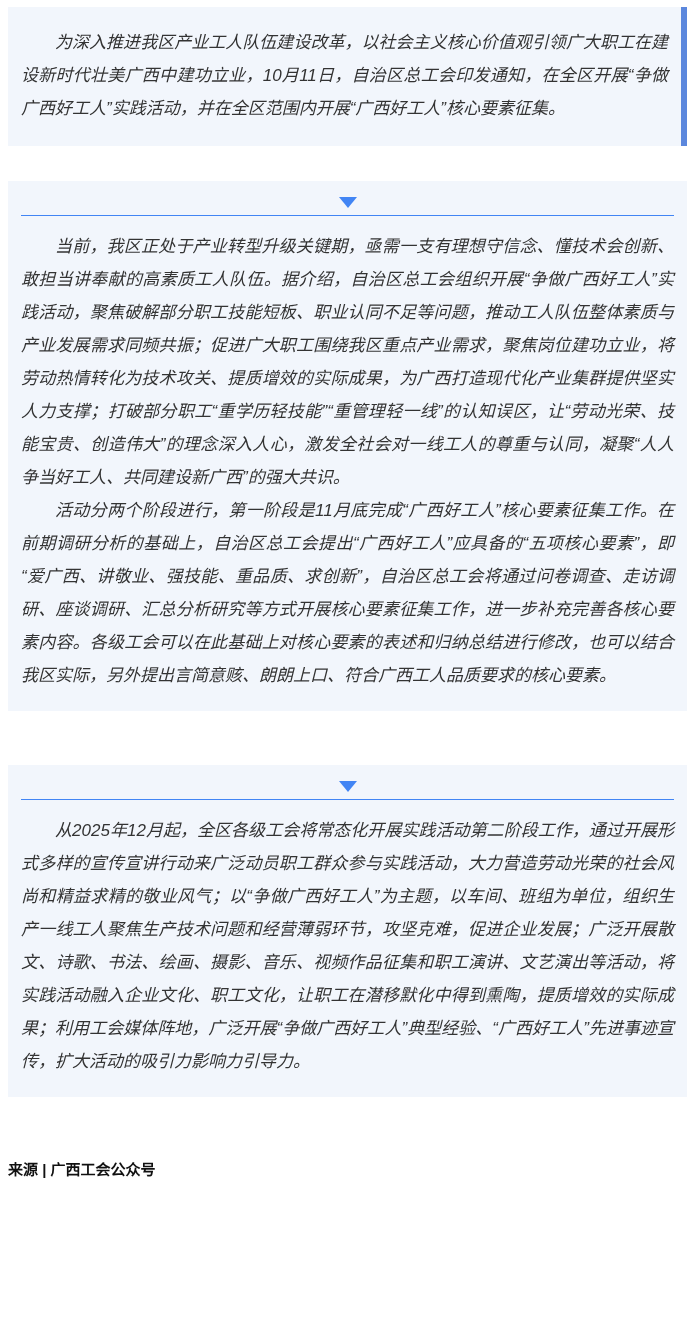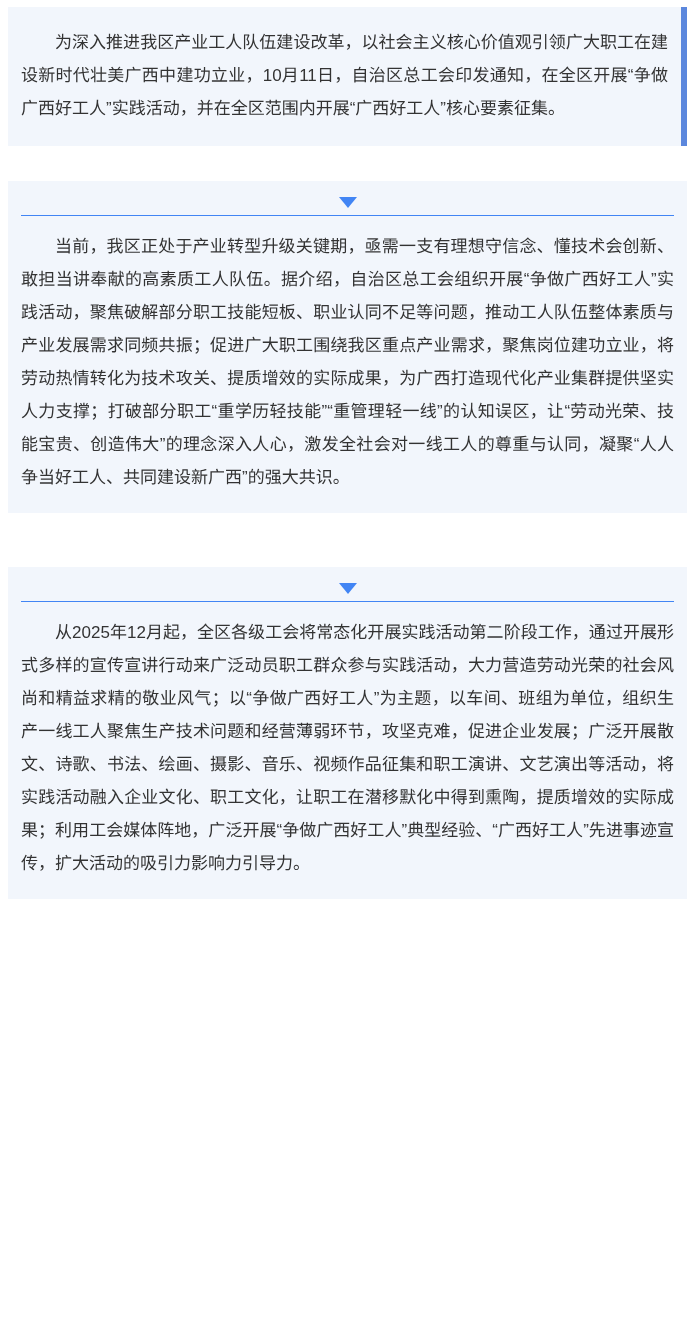--- a/index.html
+++ b/index.html
@@ -11,20 +11,21 @@
     width: 691px;
     min-height: 1323px;
     font-family: "Liberation Sans", "DejaVu Sans", sans-serif;
     -webkit-font-smoothing: antialiased;
   }
   .block {
     margin-left: 8px;
     margin-right: 4px;
     background: #f2f6fc;
     box-sizing: border-box;
+    font-style: italic;
   }
   .quote-block {
     margin-top: 7px;
     border-right: 6px solid #5b87dd;
     padding: 19px 13px 21px 13px;
   }
   .body-block {
     padding: 0 13px 19px 13px;
   }
   .body-block.second {
@@ -77,24 +78,26 @@
   <section class="block quote-block">
     <p class="para">为深入推进我区产业工人队伍建设改革，以社会主义核心价值观引领广大职工在建设新时代壮美广西中建功立业，10月11日，自治区总工会印发通知，在全区开展“争做广西好工人”实践活动，并在全区范围内开展“广西好工人”核心要素征集。</p>
   </section>
 
   <section class="block body-block second">
     <div class="divider">
       <span class="triangle-down"></span>
       <div class="divider-rule"></div>
     </div>
     <p class="para">当前，我区正处于产业转型升级关键期，亟需一支有理想守信念、懂技术会创新、敢担当讲奉献的高素质工人队伍。据介绍，自治区总工会组织开展“争做广西好工人”实践活动，聚焦破解部分职工技能短板、职业认同不足等问题，推动工人队伍整体素质与产业发展需求同频共振；促进广大职工围绕我区重点产业需求，聚焦岗位建功立业，将劳动热情转化为技术攻关、提质增效的实际成果，为广西打造现代化产业集群提供坚实人力支撑；打破部分职工“重学历轻技能”“重管理轻一线”的认知误区，让“劳动光荣、技能宝贵、创造伟大”的理念深入人心，激发全社会对一线工人的尊重与认同，凝聚“人人争当好工人、共同建设新广西”的强大共识。</p>
+    <p class="para">活动分两个阶段进行，第一阶段是11月底完成“广西好工人”核心要素征集工作。在前期调研分析的基础上，自治区总工会提出“广西好工人”应具备的“五项核心要素”，即“爱广西、讲敬业、强技能、重品质、求创新”，自治区总工会将通过问卷调查、走访调研、座谈调研、汇总分析研究等方式开展核心要素征集工作，进一步补充完善各核心要素内容。各级工会可以在此基础上对核心要素的表述和归纳总结进行修改，也可以结合我区实际，另外提出言简意赅、朗朗上口、符合广西工人品质要求的核心要素。</p>
   </section>
 
   <section class="block body-block third">
     <div class="divider">
       <span class="triangle-down"></span>
       <div class="divider-rule"></div>
     </div>
     <p class="para">从2025年12月起，全区各级工会将常态化开展实践活动第二阶段工作，通过开展形式多样的宣传宣讲行动来广泛动员职工群众参与实践活动，大力营造劳动光荣的社会风尚和精益求精的敬业风气；以“争做广西好工人”为主题，以车间、班组为单位，组织生产一线工人聚焦生产技术问题和经营薄弱环节，攻坚克难，促进企业发展；广泛开展散文、诗歌、书法、绘画、摄影、音乐、视频作品征集和职工演讲、文艺演出等活动，将实践活动融入企业文化、职工文化，让职工在潜移默化中得到熏陶，提质增效的实际成果；利用工会媒体阵地，广泛开展“争做广西好工人”典型经验、“广西好工人”先进事迹宣传，扩大活动的吸引力影响力引导力。</p>
   </section>
 
+  <p class="source-line">来源 | 广西工会公众号</p>
 
 </div>
 
 </body></html>

